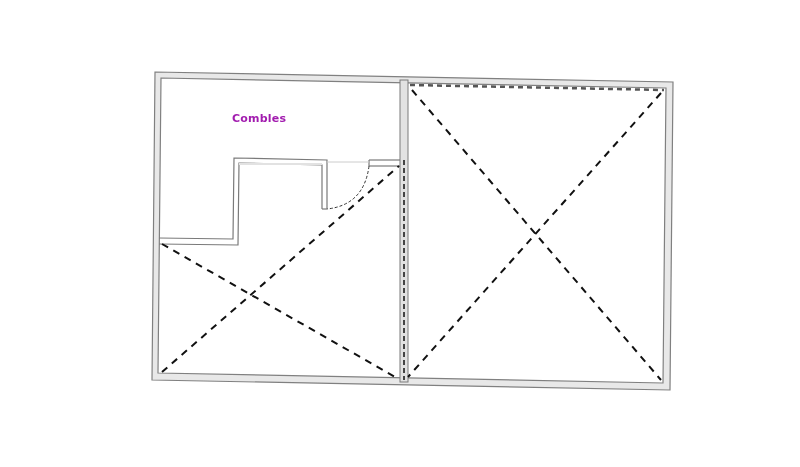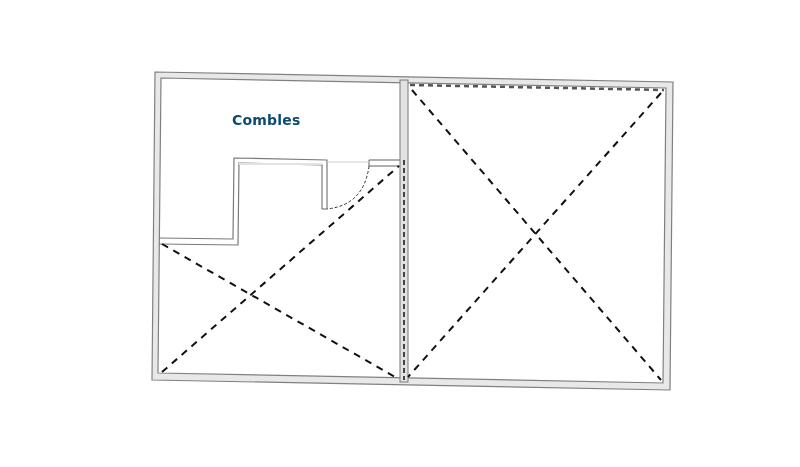--- a/index.html
+++ b/index.html
@@ -2,22 +2,22 @@
 <html><head>
   <meta charset="utf-8">
   <style>
     html, body { margin: 0; padding: 0; background: #ffffff; }
     body { width: 800px; height: 467px; position: relative; overflow: hidden; }
     #plan { position: absolute; left: 0; top: 0; }
     .room-label {
       position: absolute;
       font-family: "DejaVu Sans", sans-serif;
       font-weight: bold;
-      font-size: 14px;
-      color: #0c4a6e;
+      font-size: 11px;
+      color: #a21caf;
       letter-spacing: 0.2px;
     }
   </style>
 </head>
 <body>
 
 <div style="position:absolute;left:0;top:0;width:800px;height:467px;">
   <svg id="plan" width="800" height="467" viewBox="0 0 800 467">
 
     <g>

